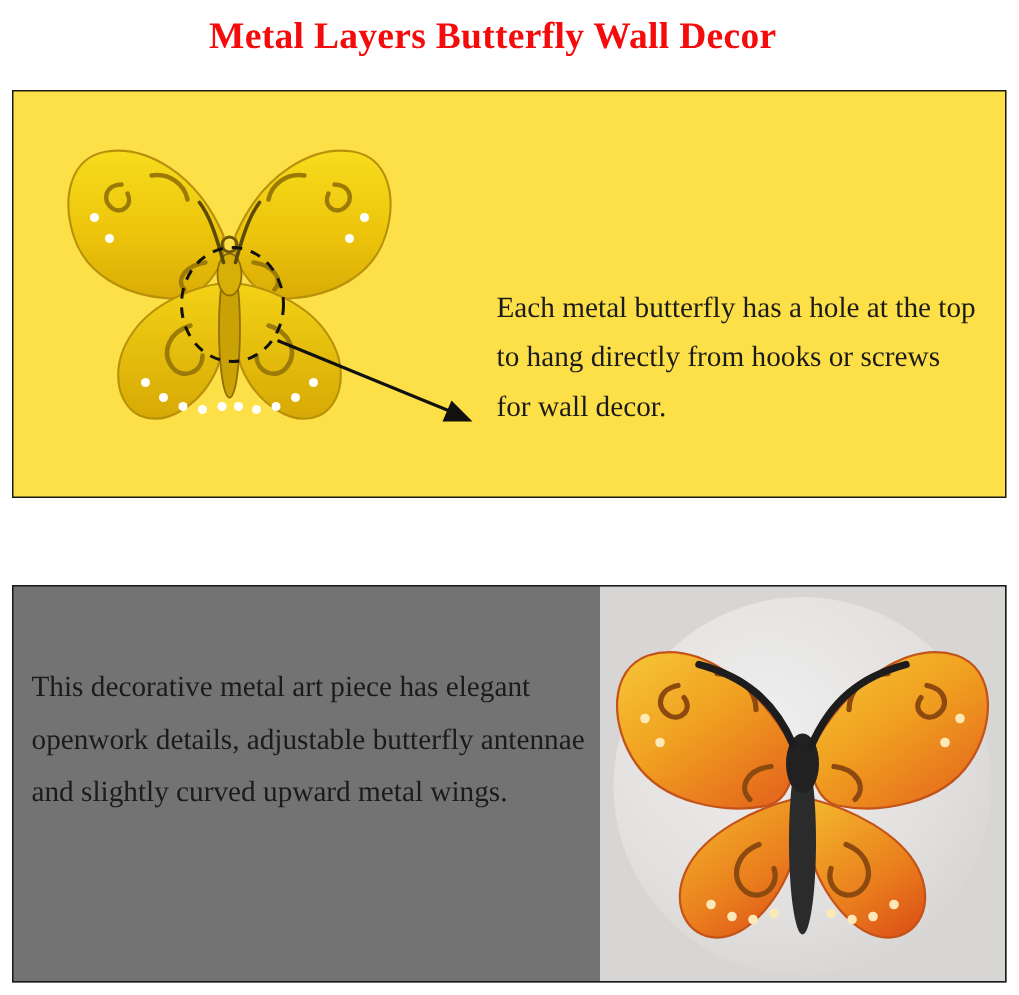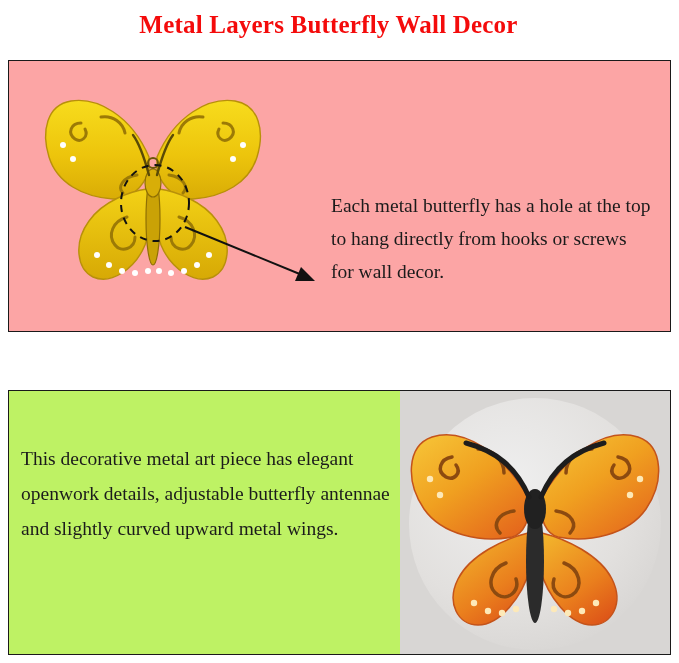--- a/index.html
+++ b/index.html
@@ -33,31 +33,31 @@
     padding-top: 10px;
     line-height: 30px;
   }
 
   
   .panel {
     position: absolute;
     left: 8px;
     width: 663px;
     border: 1px solid #1a1a1a;
-    background: #fca5a5;
+    background: #fde047;
     box-sizing: border-box;
   }
   .panel-top {
     top: 60px;
     height: 272px;
   }
   .panel-bottom {
     top: 390px;
     height: 265px;
-    background: #bef264;
+    background: #737373;
     overflow: hidden;
   }
 
   
   .butterfly-left {
     position: absolute;
     left: 18px;
     top: 18px;
     width: 250px;
     height: 225px;

